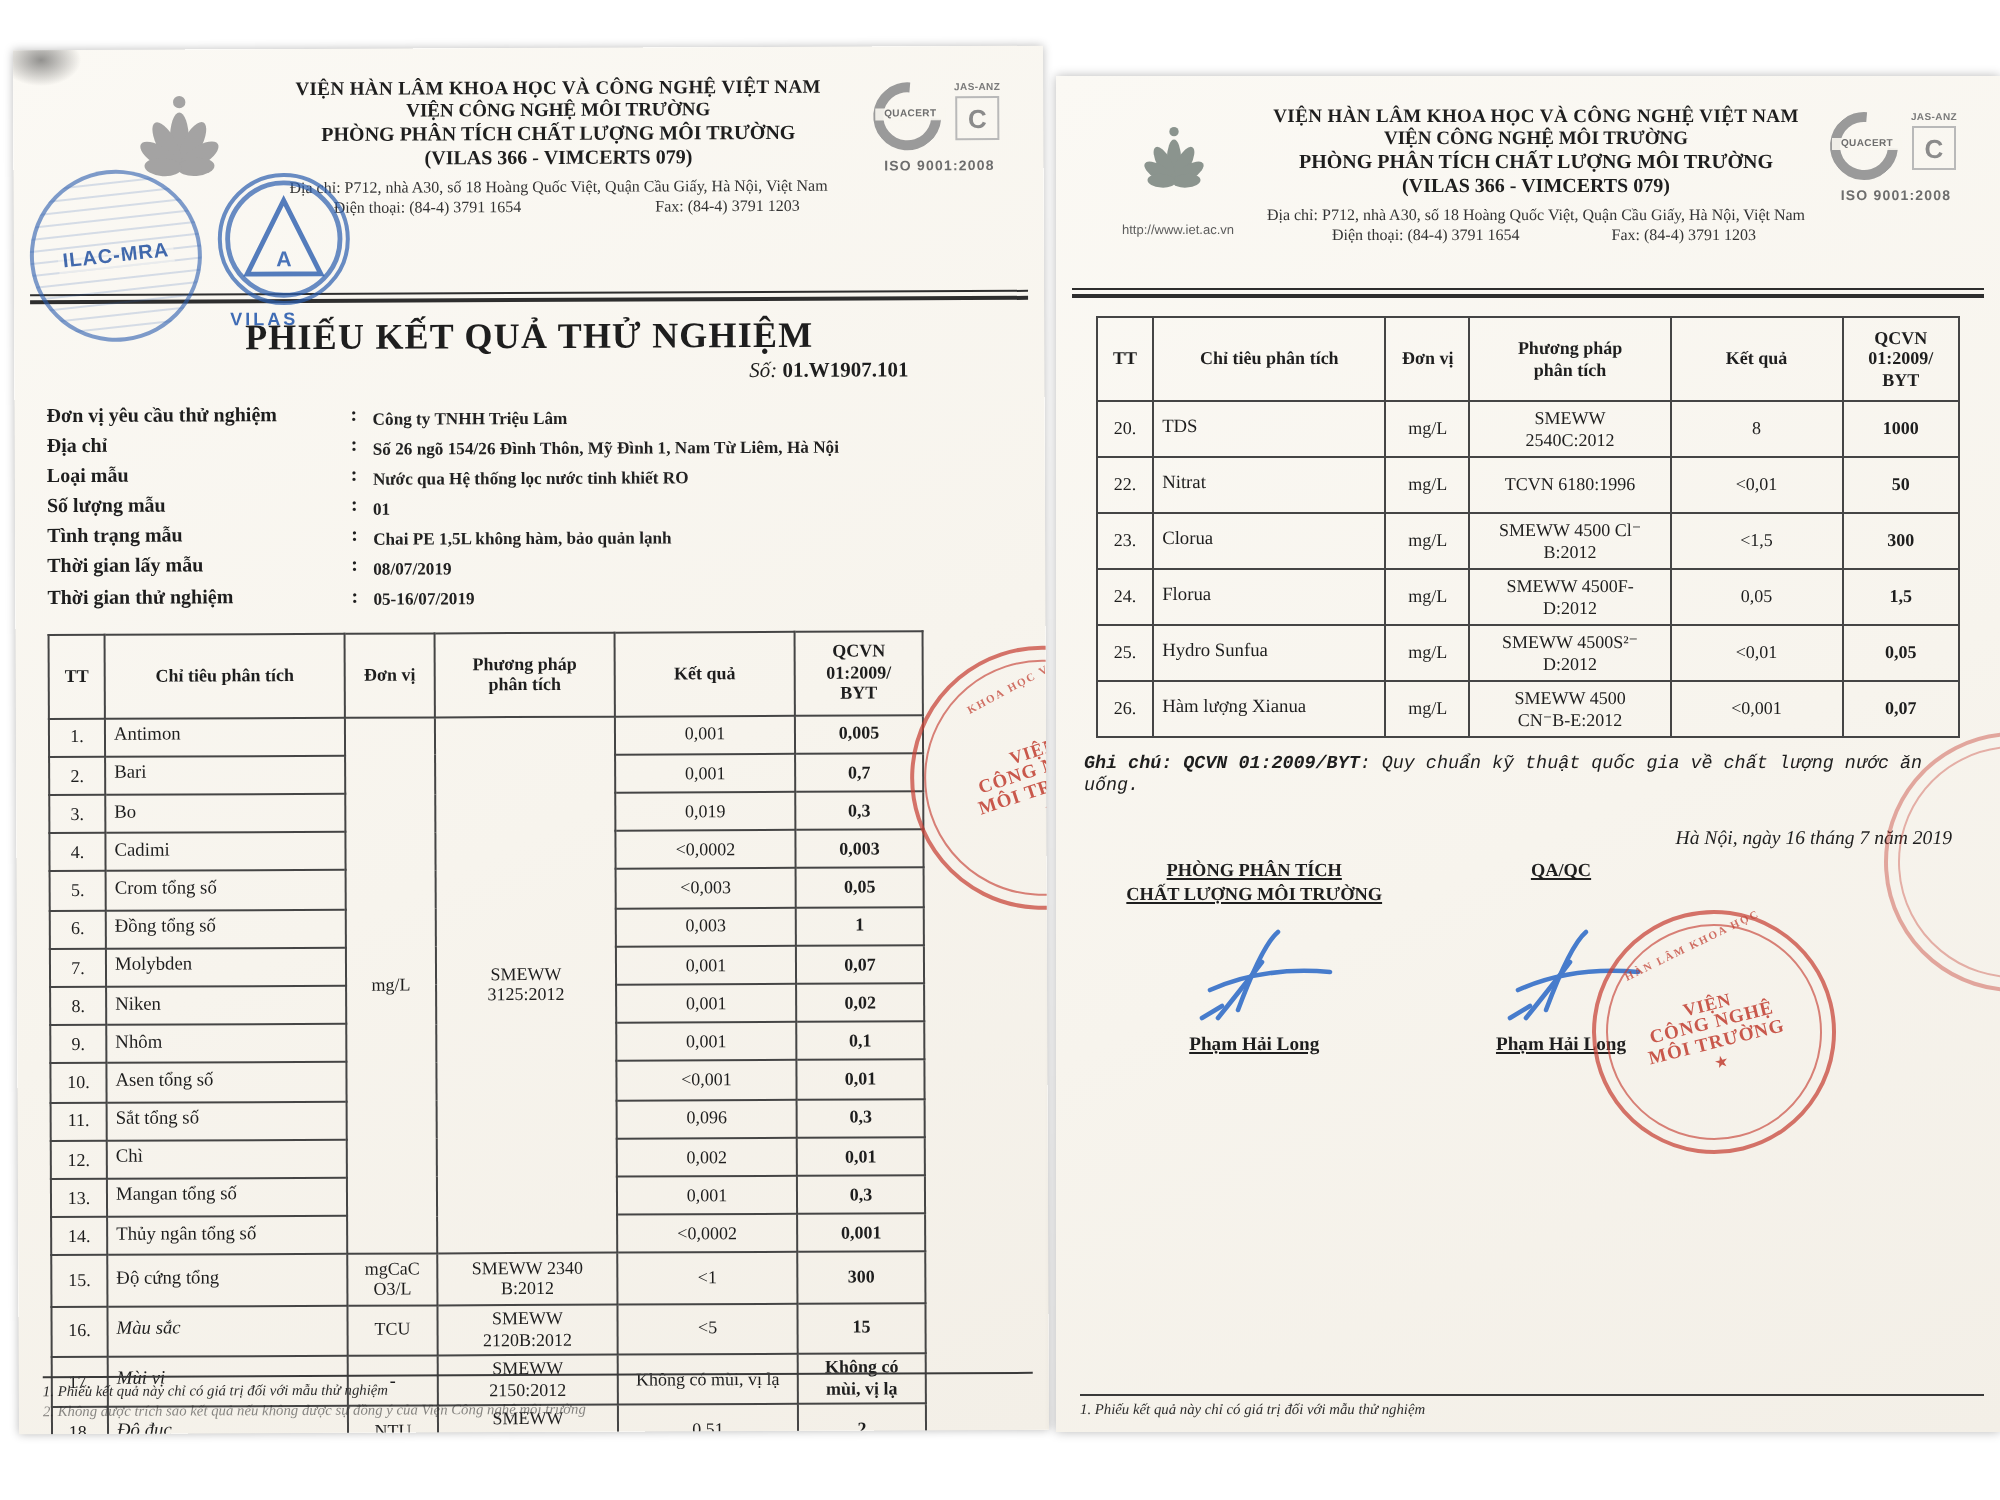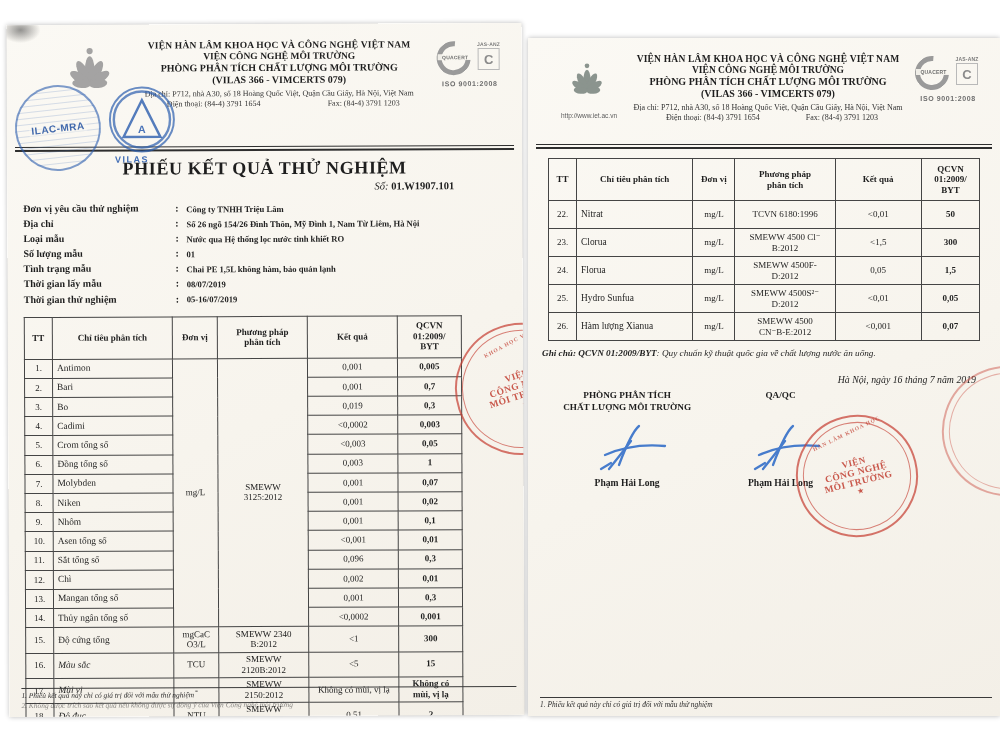--- a/index.html
+++ b/index.html
@@ -80,25 +80,25 @@
   #t1 tbody td{height:15.2px;}
   #t2 tbody td{height:24px;}
   td.tt{text-align:center;}
   td.nm{text-align:left;padding-left:4px;font-size:9.4px;}
   td.it{font-style:italic;margin-top:28px;}
   td.un,td.me{text-align:center;white-space:pre-line;}
   td.re{text-align:center;white-space:pre-line;}
   td.li{text-align:center;font-weight:bold;white-space:pre-line;}
 
   
-  .note{margin:7px 16px 0 14px;font-size:9.2px;font-style:italic;}
+  .note{margin:7px 16px 0 14px;font-size:9.2px;font-style:italic;font-family:Liberation Mono, monospace;}
   .note .nlbl,.note .ncode{font-weight:bold;}
   .dateline{margin-top:16px;text-align:right;padding-right:24px;font-size:9.8px;font-style:italic;}
   .sigrow{display:flex;margin-top:4px;position:relative;}
-  .sigcol{text-align:center;}
+  .sigcol{text-align:center;text-decoration:underline;}
   .sigcol .t1,.sigcol .t2{font-size:9.2px;font-weight:bold;line-height:12px;}
   .sigcol .name{font-size:9.6px;font-weight:bold;margin-top:2px;}
   .sig-svg{display:block;margin:6px auto 0;}
   .sc1{width:42%;}
   .sc2{width:23%;}
   .sc3{width:35%;position:relative;z-index:2;}
 
   
   .red-stamp{position:absolute;border-radius:50%;
     border:2.5px solid rgba(198,64,52,.78);color:rgba(192,57,43,.9);
@@ -454,20 +454,29 @@
         <th>Phương pháp
 phân tích</th>
         <th>Kết quả</th>
         <th>QCVN
 01:2009/
 BYT</th>
       </tr>
     </thead>
     <tbody>
         <tr>
+          <td class="tt">20.</td>
+          <td class="nm">TDS</td>
+          <td class="un">mg/L</td>
+          <td class="me">SMEWW
+2540C:2012</td>
+          <td class="re">8</td>
+          <td class="li">1000</td>
+        </tr>
+        <tr>
           <td class="tt">22.</td>
           <td class="nm">Nitrat</td>
           <td class="un">mg/L</td>
           <td class="me">TCVN 6180:1996</td>
           <td class="re">&lt;0,01</td>
           <td class="li">50</td>
         </tr>
         <tr>
           <td class="tt">23.</td>
           <td class="nm">Clorua</td>

